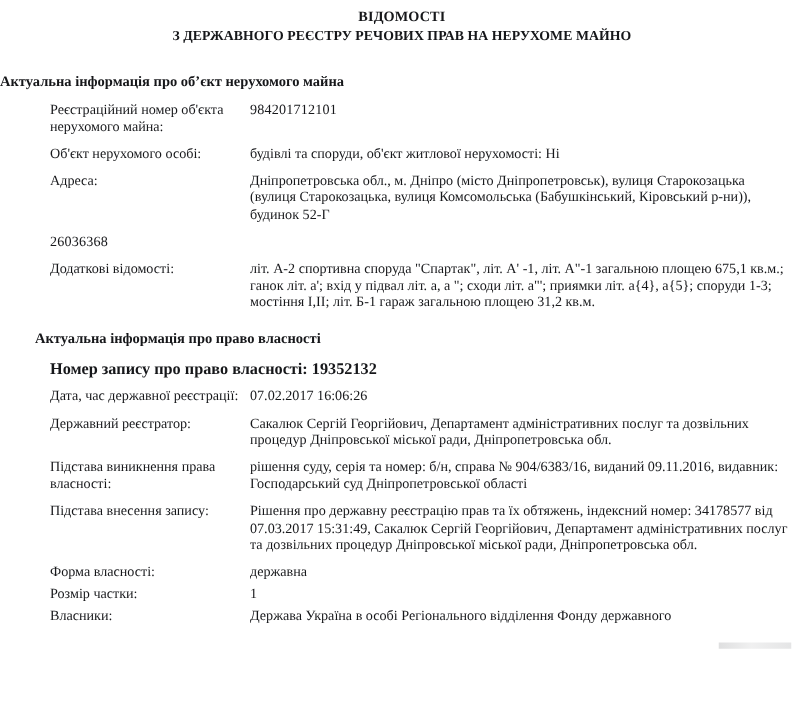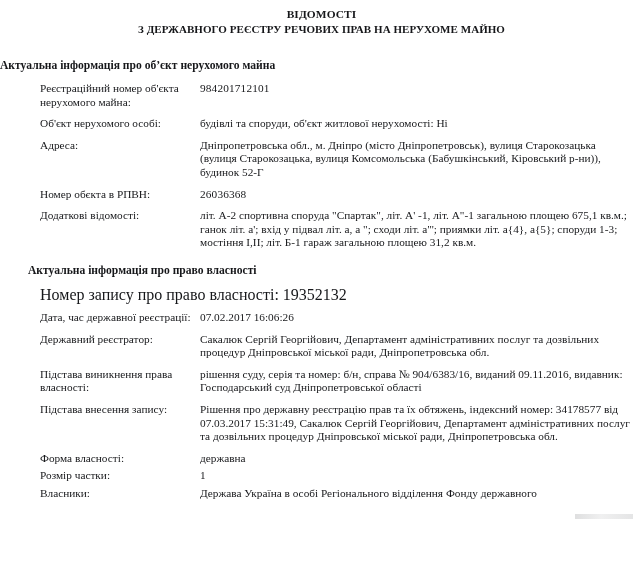--- a/index.html
+++ b/index.html
@@ -46,22 +46,22 @@
     text-align: left;
     font-weight: bold;
     font-size: 11.6px;
     line-height: 14px;
     margin: 0;
   }
   .section-title.first { padding-top: 23px; }
   .section-title.second { padding-top: 6px; margin-left: 28px; }
 
   .record-number {
-    font-weight: normal;
-    font-size: 16px;
+    font-weight: bold;
+    font-size: 13px;
     line-height: 14px;
     padding-left: 40px;
     padding-top: 10px;
     white-space: nowrap;
   }
 
   
   .fields {
     padding-top: 9px;
   }
@@ -140,21 +140,20 @@
       <div class="field-label">Об'єкт нерухомого особі:</div>
       <div class="field-value">будівлі та споруди, об'єкт житлової нерухомості: Ні</div>
     </div>
 
     <div class="field-row">
       <div class="field-label">Адреса:</div>
       <div class="field-value">Дніпропетровська обл., м. Дніпро (місто Дніпропетровськ), вулиця Старокозацька (вулиця Старокозацька, вулиця Комсомольська (Бабушкінський, Кіровський р-ни)), будинок 52-Г</div>
     </div>
 
     <div class="field-row">
-      <div class="field-label">Номер обєкта в РПВН:</div>
       <div class="field-value mono-num">26036368</div>
     </div>
 
     <div class="field-row">
       <div class="field-label">Додаткові відомості:</div>
       <div class="field-value">літ. А-2 спортивна споруда "Спартак", літ.  А' -1, літ. А"-1 загальною площею 675,1 кв.м.; ганок літ. а'; вхід у підвал літ. а, а "; сходи літ. а"'; приямки літ. а{4}, а{5}; споруди 1-3; мостіння І,ІІ; літ. Б-1 гараж загальною площею 31,2 кв.м.</div>
     </div>
 
   </div>
 

